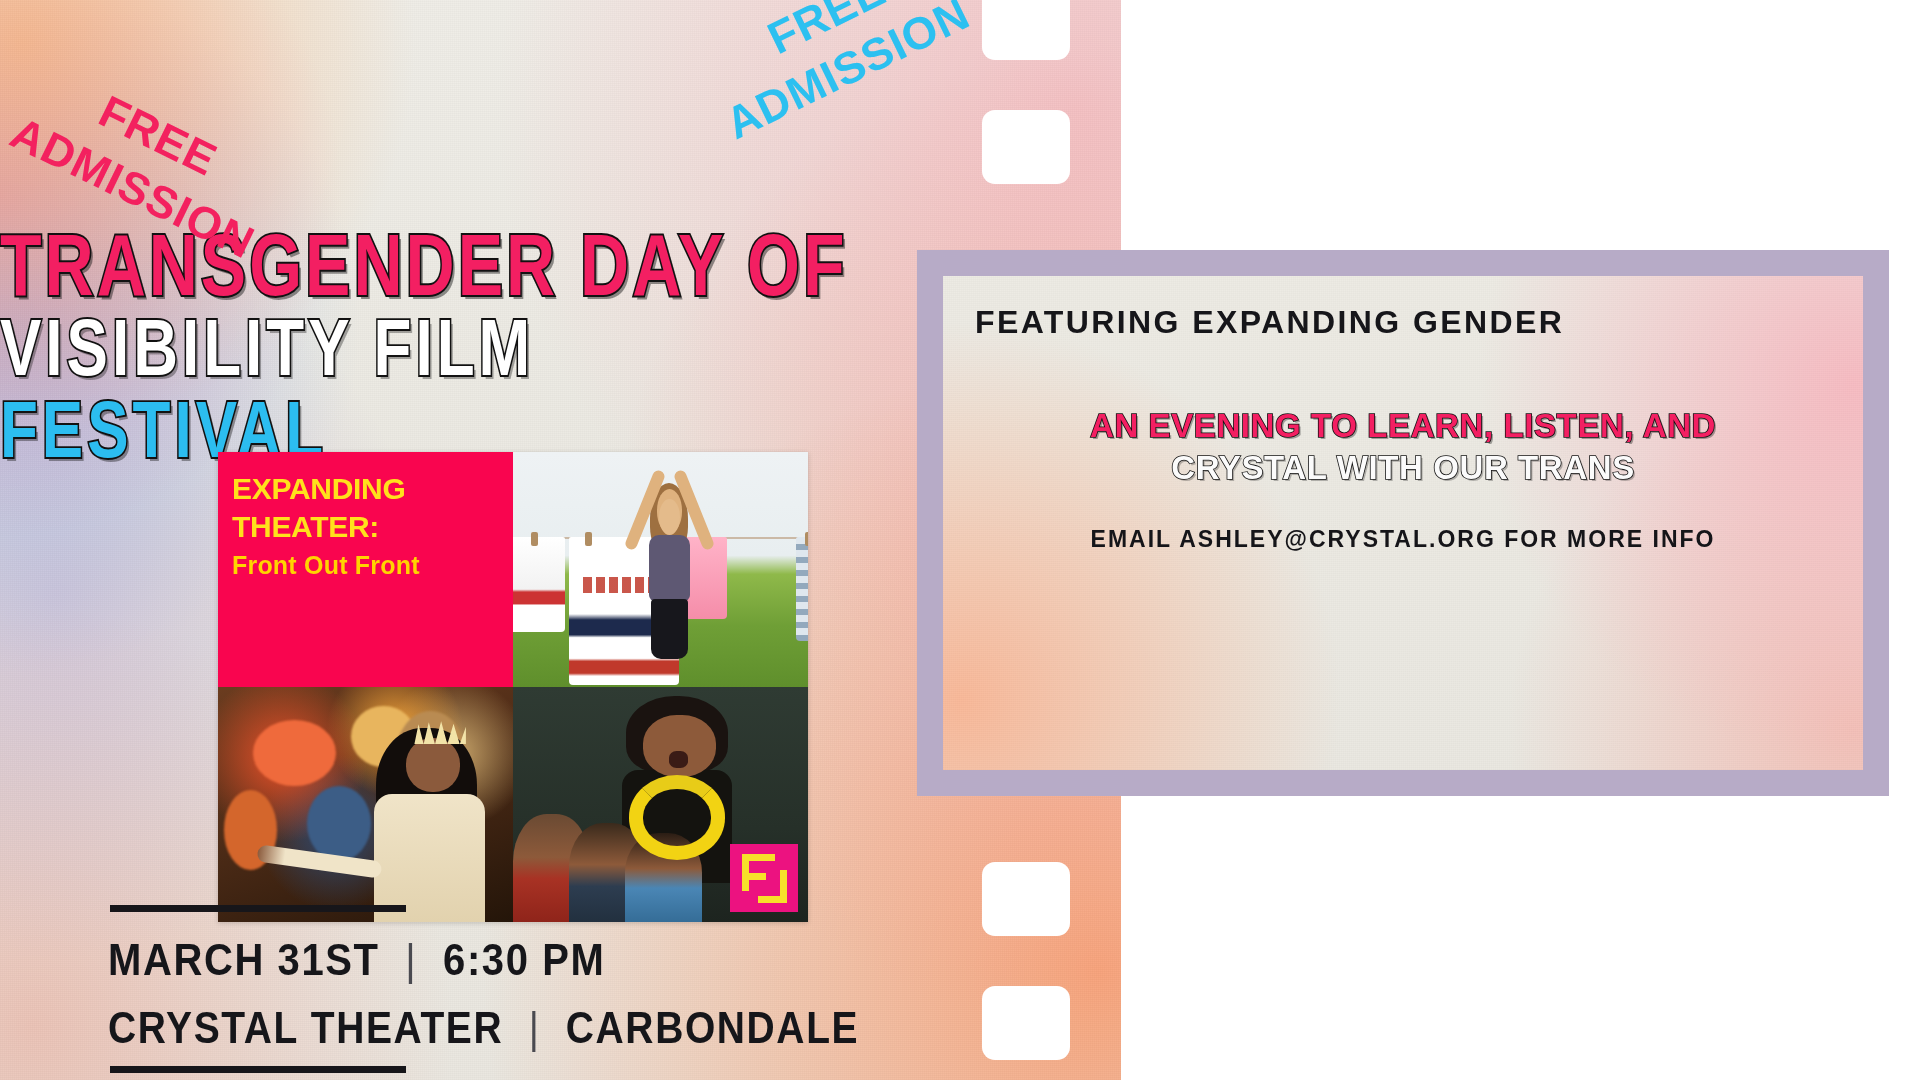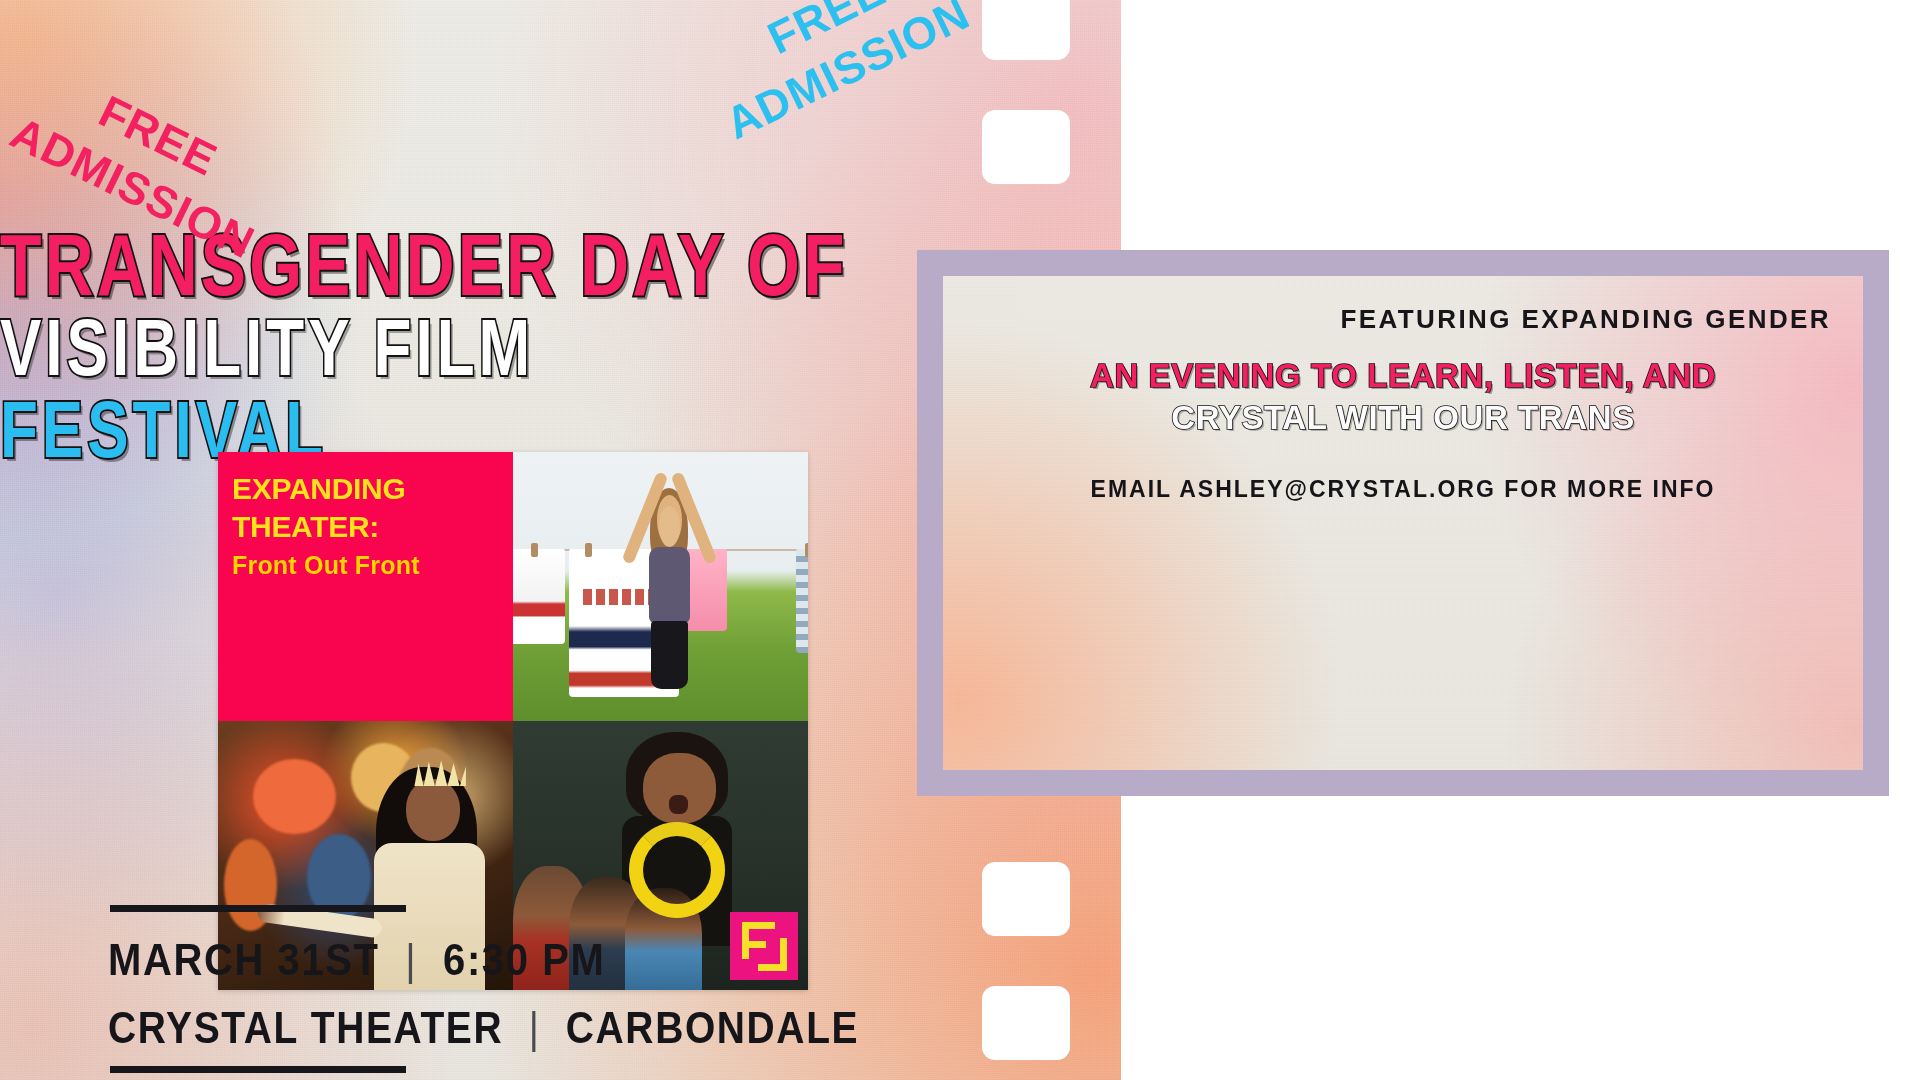--- a/index.html
+++ b/index.html
@@ -183,21 +183,21 @@
     -webkit-text-stroke: 3px #111111;
     paint-order: stroke fill;
     text-shadow: 3px 3px 0 rgba(20,20,20,0.40);
     letter-spacing: 4px;
   }
 
   
   .collage {
     position: absolute;
     left: 218px; top: 452px;
-    width: 590px; height: 538px;
+    width: 590px; height: 470px;
     display: grid;
     grid-template-columns: 1fr 1fr;
     grid-template-rows: 1fr 1fr;
     z-index: 6;
     box-shadow: 0 1px 5px rgba(0,0,0,0.18);
   }
   .tile { position: relative; overflow: hidden; }
 
   
   .tile-poster {
@@ -381,44 +381,43 @@
   }
   .card-grain {
     position: absolute; inset: 0; opacity: 0.26; pointer-events: none;
     background-image:
       repeating-linear-gradient(0deg, rgba(0,0,0,0.05) 0px, rgba(0,0,0,0.05) 1px, rgba(255,255,255,0.05) 1px, rgba(255,255,255,0.05) 2px),
       repeating-linear-gradient(90deg, rgba(0,0,0,0.04) 0px, rgba(0,0,0,0.04) 1px, rgba(255,255,255,0.04) 1px, rgba(255,255,255,0.04) 2px);
   }
   .card-head {
     position: relative;
     font-weight: 700;
-    font-size: 26px;
+    font-size: 32px;
     letter-spacing: 2.4px;
     color: #16161a;
     z-index: 2;
-    text-align: right;
   }
   .bullets {
     position: relative;
     margin: 44px 0 0 16px;
     padding: 0 0 0 26px;
     list-style: disc;
     z-index: 2;
   }
   .bullets li {
     font-weight: 700;
     font-size: 25px;
     letter-spacing: 2.2px;
     color: #15151a;
     line-height: 1.42;
     margin-bottom: 4px;
   }
   .tagline {
     position: relative;
-    margin-top: 20px;
+    margin-top: 64px;
     text-align: center;
     z-index: 2;
   }
   .tag-line {
     font-weight: 700;
     font-size: 33px;
     letter-spacing: 0.6px;
     line-height: 1.26;
     white-space: nowrap;
   }

